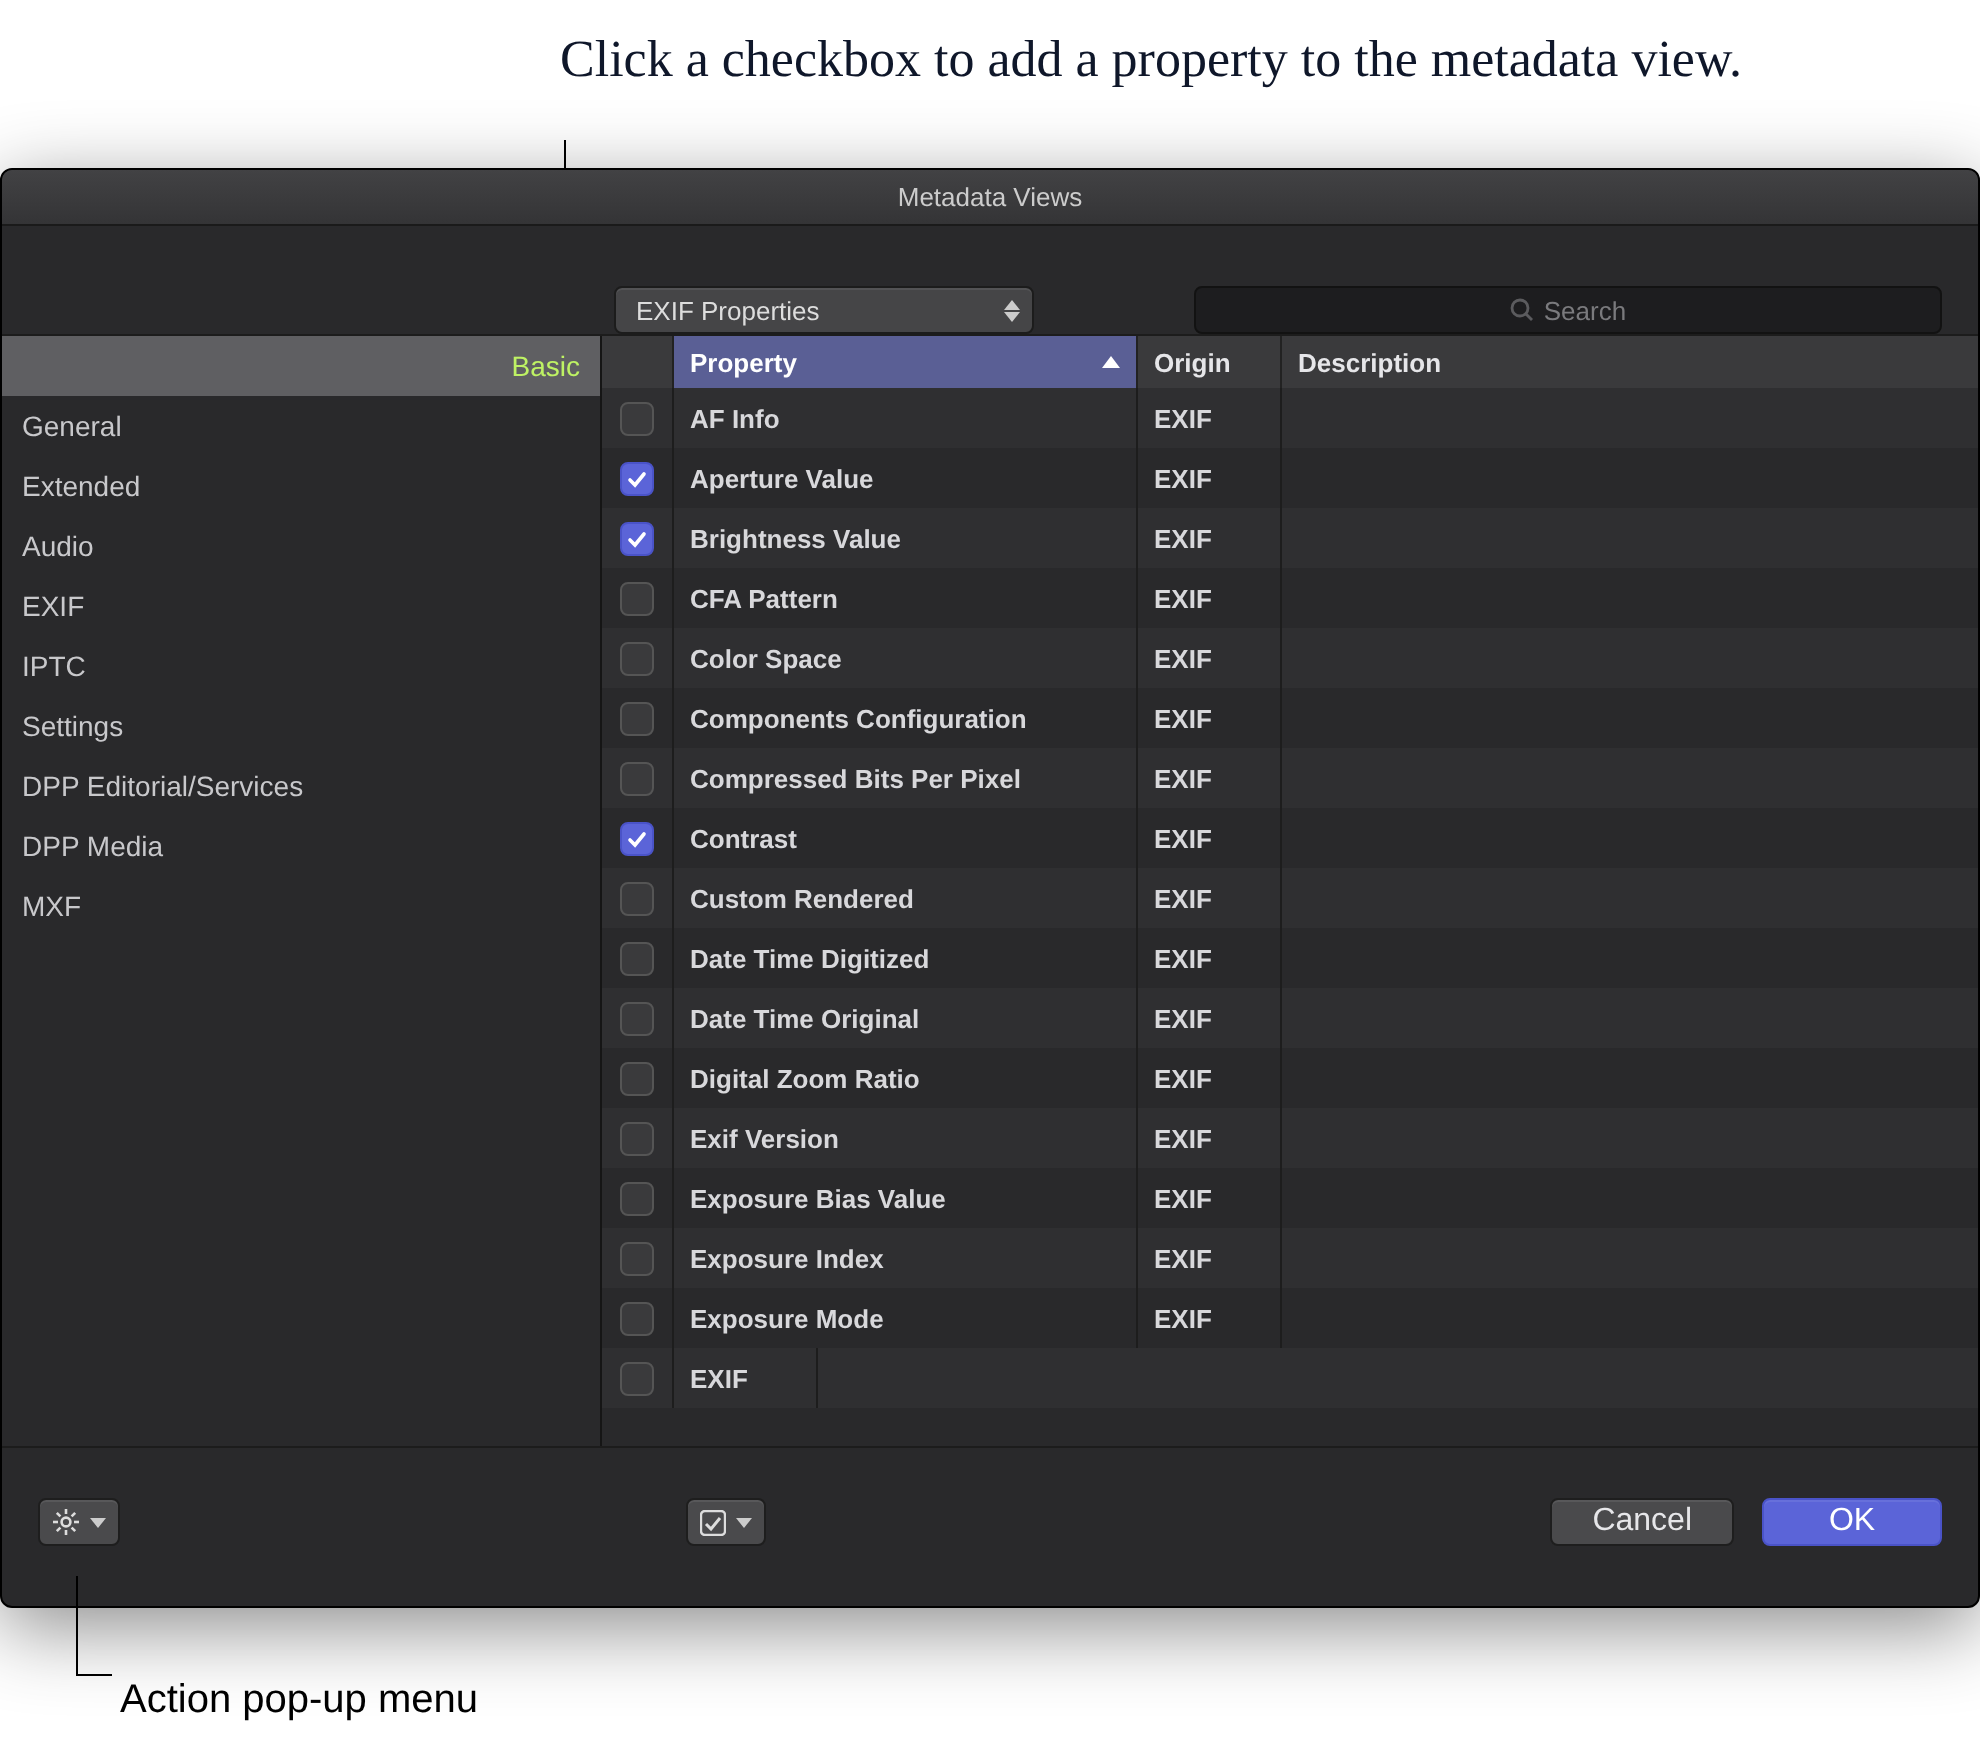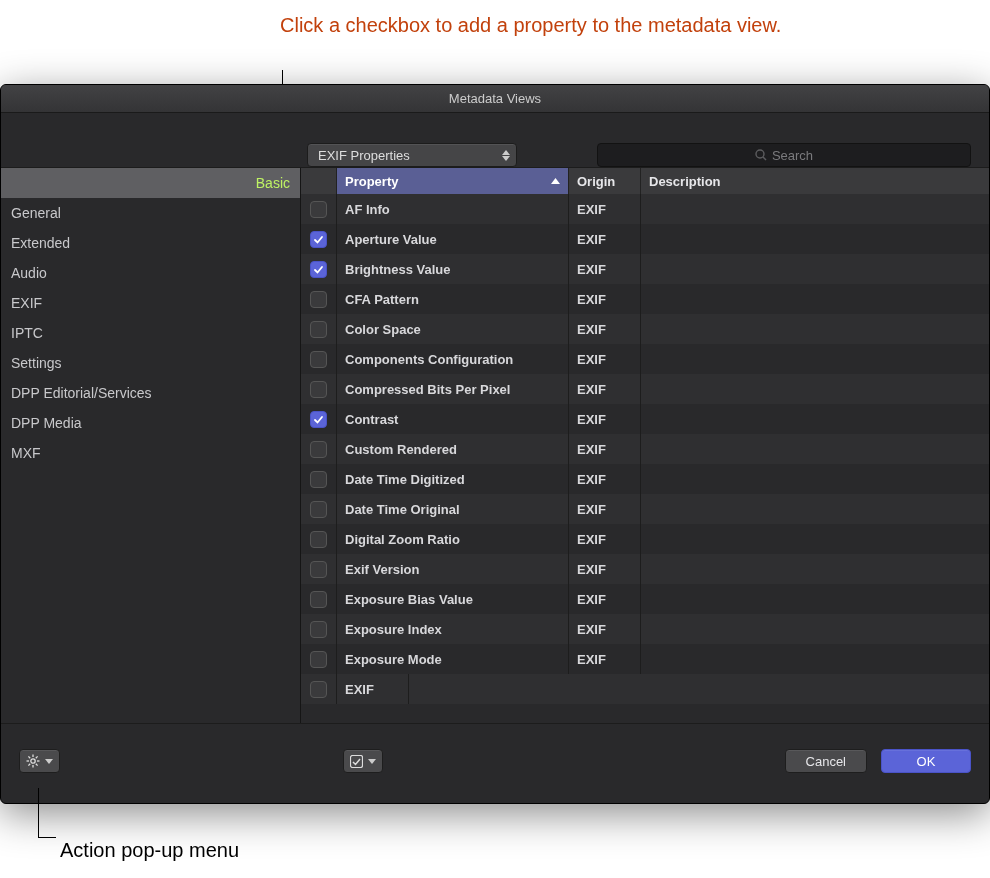--- a/index.html
+++ b/index.html
@@ -7,23 +7,24 @@
     font-family: -apple-system, "Helvetica Neue", Arial, sans-serif;
     background: #fff;
     width: 990px;
     height: 878px;
     position: relative;
   }
   .callout-top {
     position: absolute;
     left: 280px;
     top: 12px;
-    font-size: 20px;
-    color: #c2410c;
+    font-size: 26px;
+    color: #0f172a;
     line-height: 1.35;
+    font-family: Liberation Serif, serif;
   }
   .callout-line-top {
     position: absolute;
     left: 282px;
     top: 70px;
     width: 1px;
     height: 205px;
     background: #000;
   }
   .callout-line-top::after {
@@ -222,21 +223,21 @@
     height: 24px;
     padding: 0 6px;
     gap: 5px;
     box-shadow: inset 0 1px 0 rgba(255,255,255,0.08);
   }
   .btn {
     height: 24px;
     padding: 0 20px;
     border-radius: 4px;
     border: 1px solid #1e1e1e;
-    font-size: 13px;
+    font-size: 16px;
     display:flex;
     align-items:center;
     justify-content:center;
     box-shadow: inset 0 1px 0 rgba(255,255,255,0.08);
   }
   .btn-cancel { background: #4a4a4c; color: #e6e6e9; }
   .btn-ok { background: #5b64d8; color: #fff; border-color:#4a53c8; width:90px; }
   .spacer { flex: 1; }
 </style>
 </head>

